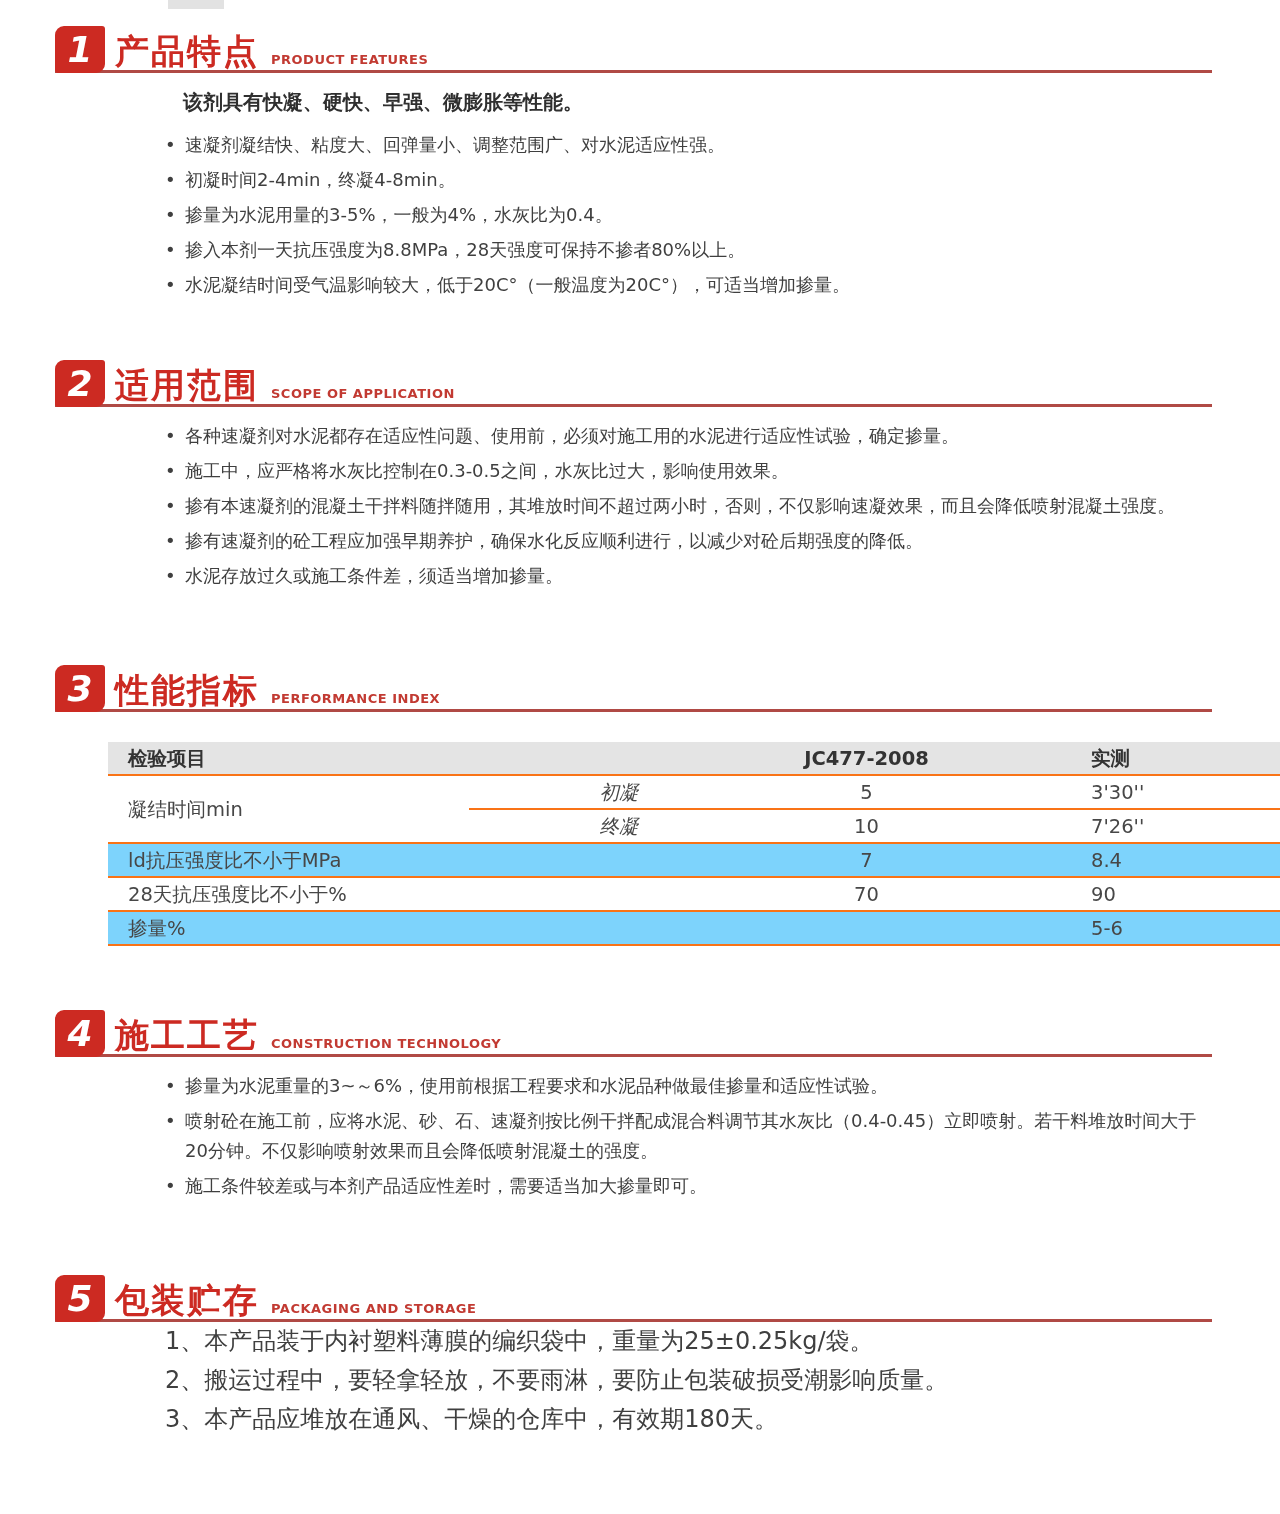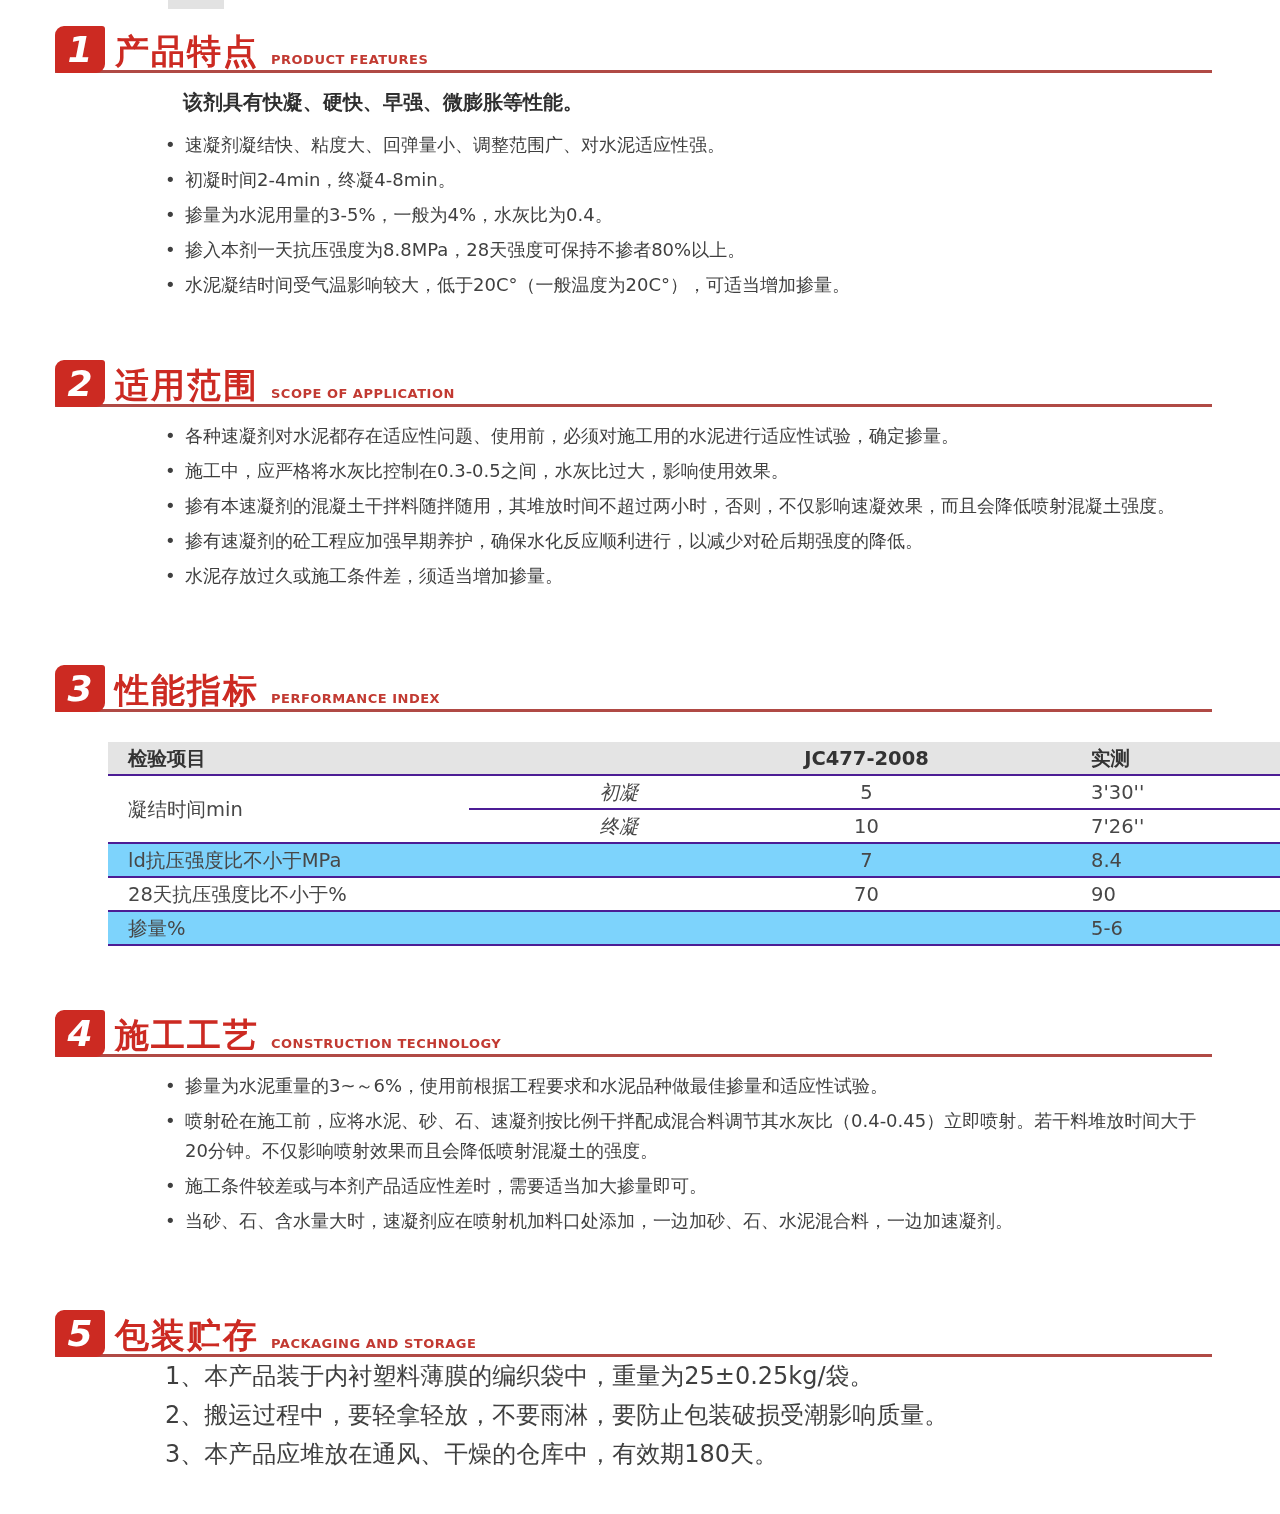--- a/index.html
+++ b/index.html
@@ -54,21 +54,21 @@
   }
   ul.plain li{line-height:30px;margin-bottom:9px;}
 
   
   table.perf{
     border-collapse:separate;border-spacing:0;
     margin:30px 0 0 108px;width:1102px;table-layout:fixed;
     font-size:19.5px;color:#474747;
   }
   table.perf td,table.perf th{
-    height:32px;border-bottom:2px solid #4c1d95;
+    height:32px;border-bottom:2px solid #f97316;
     padding:0;font-weight:normal;text-align:center;vertical-align:middle;
   }
   table.perf .c-item{width:341px;text-align:left;padding-left:20px;}
   table.perf .c-sub{width:198px;text-align:center;padding-left:51px;font-style:italic;}
   table.perf .c-std{width:297px;}
   table.perf .c-meas{width:266px;text-align:left;padding-left:76px;}
   tr.gray td,tr.gray th{background:#7dd3fc;}
   tr.head th{background:#e4e4e4;font-weight:600;color:#333333;}
   td.divider{border-bottom:2px solid #2f2f2f;}
 
@@ -165,21 +165,20 @@
 <div class="sec gap4">
   <div class="sec-header">
     <div class="sec-num">4</div>
     <div class="sec-title">施工工艺</div>
     <div class="sec-sub">CONSTRUCTION TECHNOLOGY</div>
   </div>
   <ul class="bullets">
       <li>掺量为水泥重量的3~～6%，使用前根据工程要求和水泥品种做最佳掺量和适应性试验。</li>
       <li>喷射砼在施工前，应将水泥、砂、石、速凝剂按比例干拌配成混合料调节其水灰比（0.4-0.45）立即喷射。若干料堆放时间大于20分钟。不仅影响喷射效果而且会降低喷射混凝土的强度。</li>
       <li>施工条件较差或与本剂产品适应性差时，需要适当加大掺量即可。</li>
-      <li>当砂、石、含水量大时，速凝剂应在喷射机加料口处添加，一边加砂、石、水泥混合料，一边加速凝剂。</li>
     </ul>
 </div>
 
 <div class="sec gap5">
   <div class="sec-header">
     <div class="sec-num">5</div>
     <div class="sec-title">包装贮存</div>
     <div class="sec-sub">PACKAGING AND STORAGE</div>
   </div>
   <ul class="plain">

